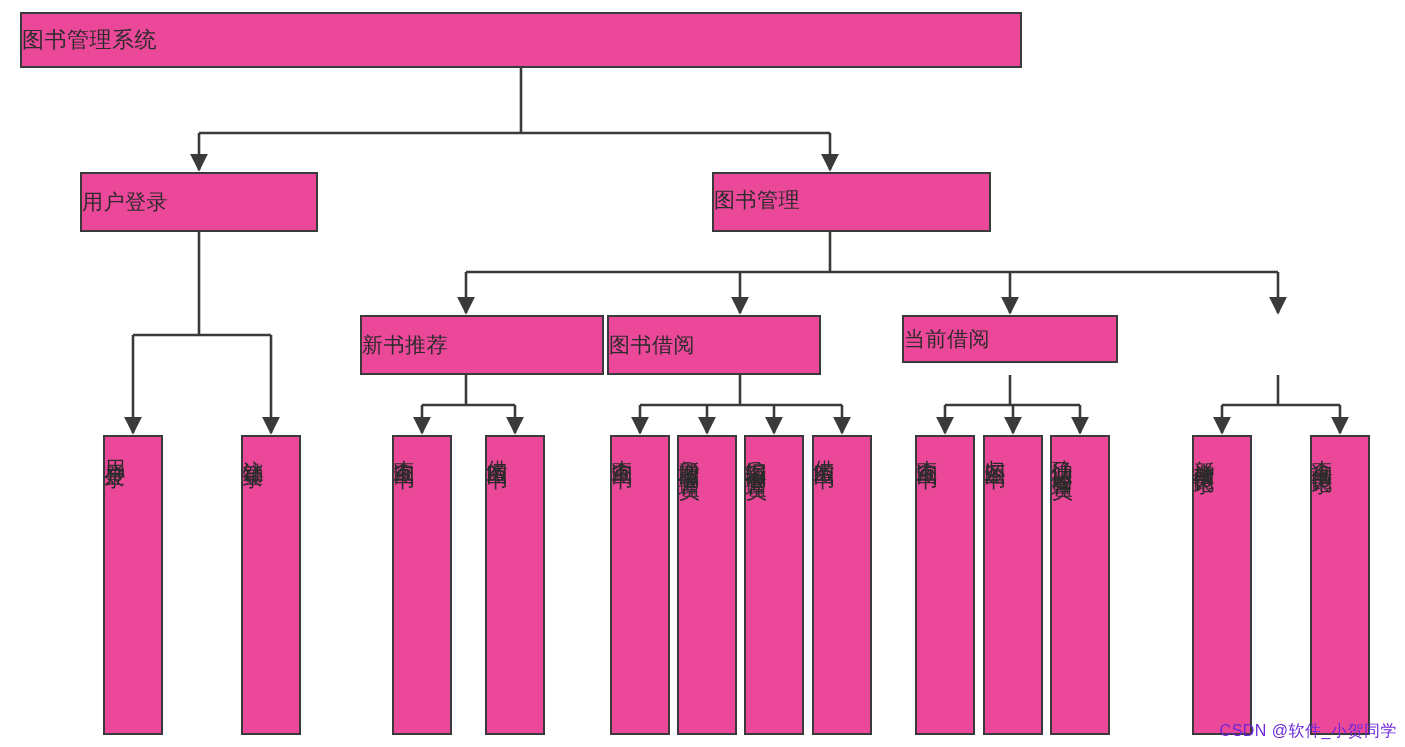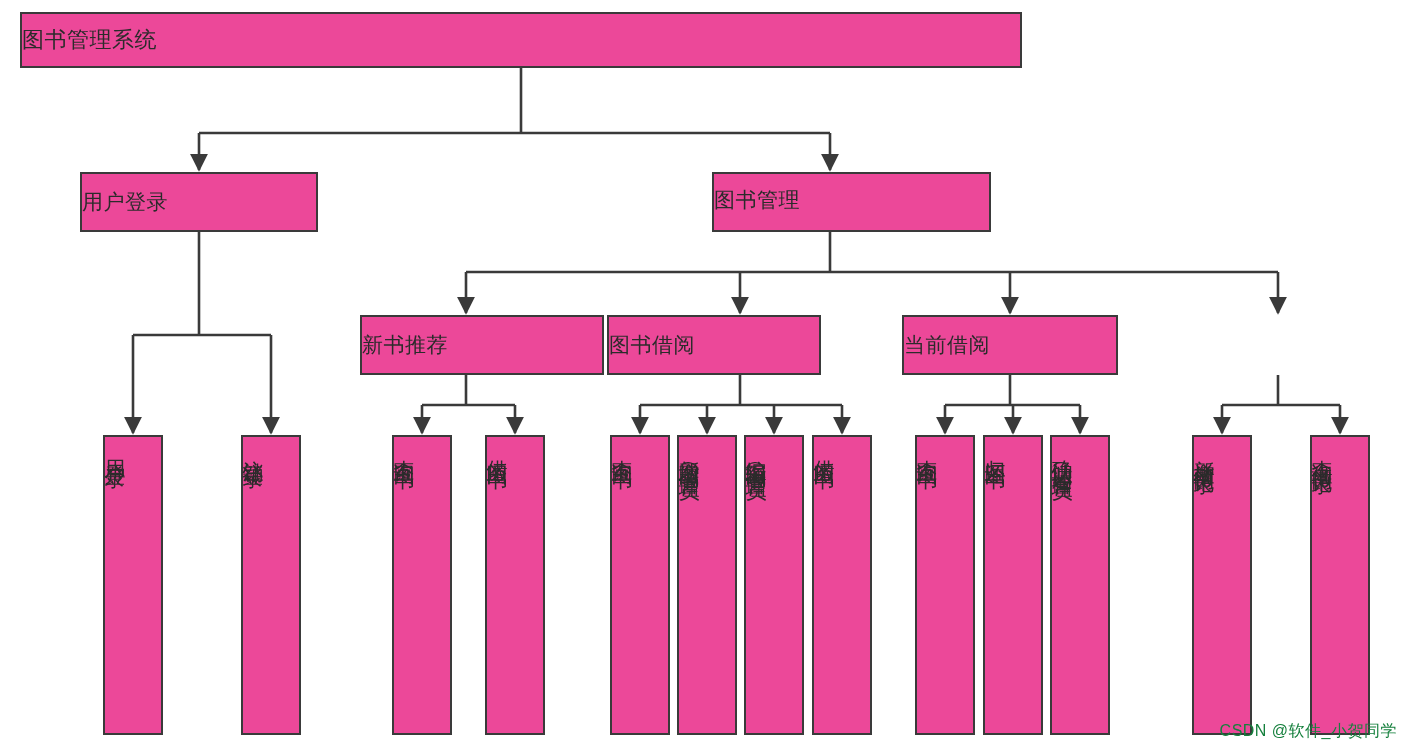--- a/index.html
+++ b/index.html
@@ -58,21 +58,21 @@
     line-height: 1;
   }
   .node.root .node-label {
     font-size: 22px;
   }
   #watermark {
     position: absolute;
     right: 8px;
     bottom: 5px;
     font-size: 16px;
-    color: #15803d;
+    color: #6d28d9;
     letter-spacing: 0.5px;
     white-space: nowrap;
     user-select: none;
   }
 </style>
 </head>
 <body>
 
 <div id="diagram-root">
 
@@ -136,21 +136,21 @@
   <div class="node horizontal" style="left:712px; top:172px; width:279px; height:60px;font-family:Liberation Mono, monospace;">
     <span class="node-label">图书管理</span>
   </div>
 
   <div class="node horizontal" style="left:360px; top:315px; width:244px; height:60px;">
     <span class="node-label">新书推荐</span>
   </div>
   <div class="node horizontal" style="left:607px; top:315px; width:214px; height:60px;">
     <span class="node-label">图书借阅</span>
   </div>
-  <div class="node horizontal" style="left:902px; top:315px; width:216px; height:60px;">
+  <div class="node horizontal" style="left:902px; top:315px; width:216px; height:48px;">
     <span class="node-label">当前借阅</span>
   </div>
 
   <div class="node vertical" style="left:103px; top:435px; width:60px; height:300px;">
     <span class="node-label">用户登录</span>
   </div>
   <div class="node vertical" style="left:241px; top:435px; width:60px; height:300px;">
     <span class="node-label">注销登录</span>
   </div>
 

